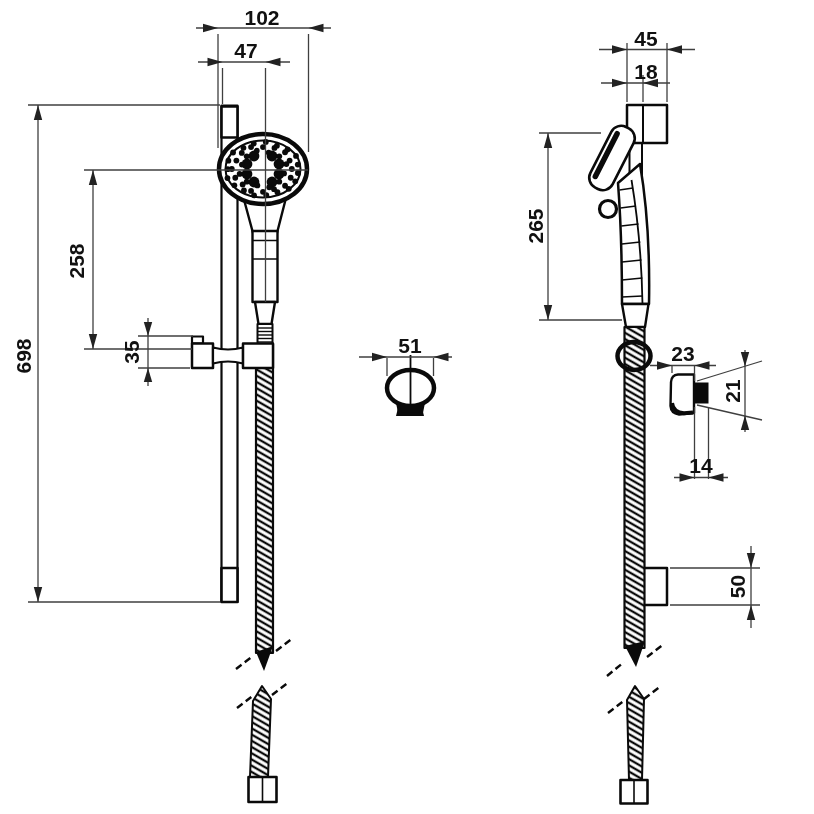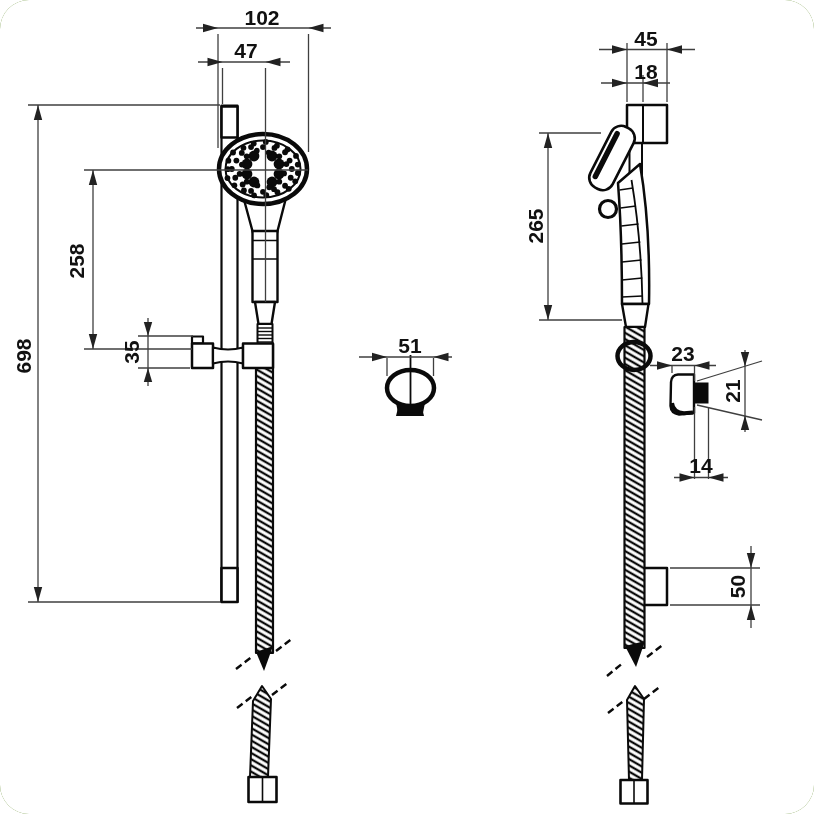--- a/index.html
+++ b/index.html
@@ -1,16 +1,16 @@
 <!DOCTYPE html>
 <html><head>
 <meta charset="utf-8">
 <style>
   html,body{margin:0;padding:0;background:#ffffff;}
-  .canvas{width:814px;height:814px;background:#4d7c0f;position:relative;overflow:hidden;border-radius:29px;}
+  .canvas{width:814px;height:814px;background:#4d7c0f;position:relative;overflow:hidden;}
   svg{display:block;}
   text.dim{font-family:"Liberation Sans","DejaVu Sans",sans-serif;font-weight:700;font-size:21px;fill:#111111;}
 </style>
 </head>
 <body>
 
 <div class="canvas">
 <svg width="814" height="814" viewBox="0 0 814 814" xmlns="http://www.w3.org/2000/svg">
   <defs>
     <pattern id="coilHatch" width="5.4" height="5.4" patternUnits="userSpaceOnUse" patternTransform="rotate(30)">

